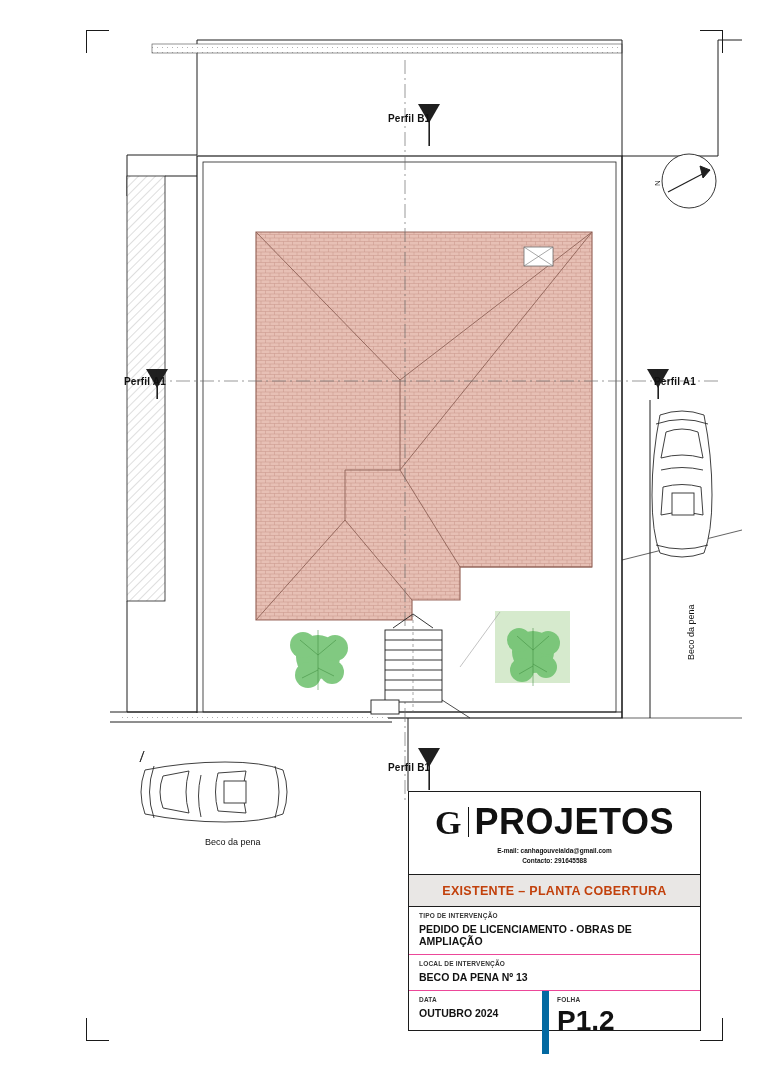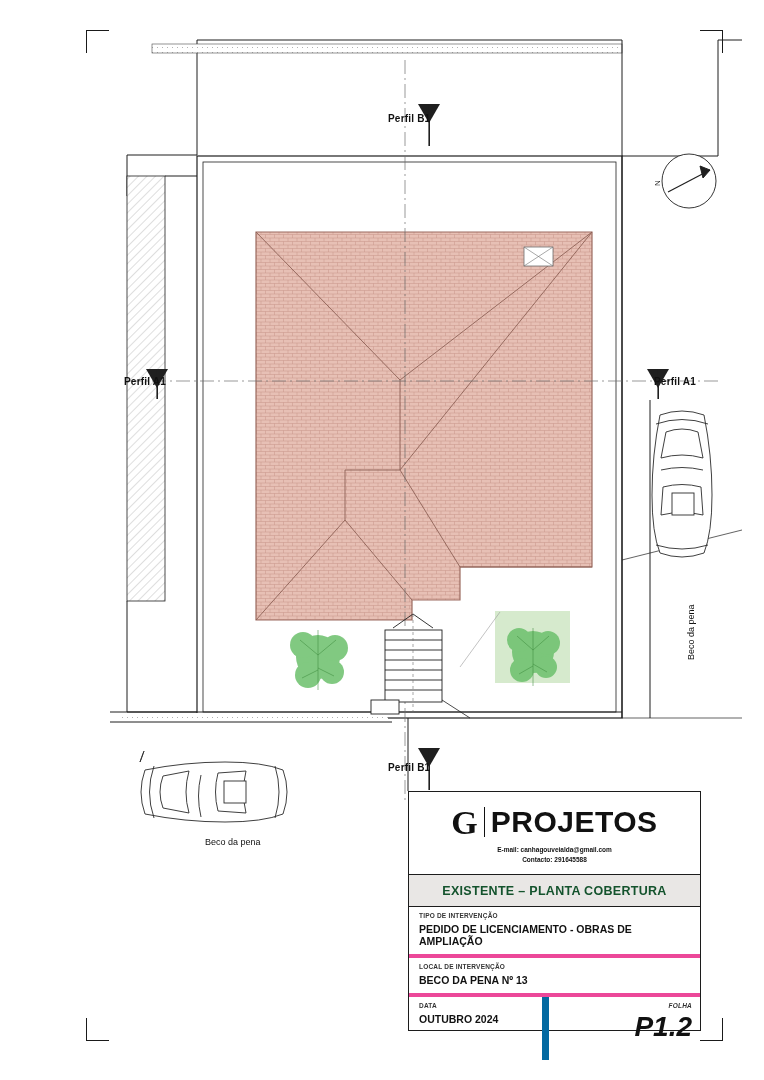--- a/index.html
+++ b/index.html
@@ -101,21 +101,21 @@
     position: relative;
     top: 1px;
   }
   .tb-divider {
     width: 1px;
     height: 30px;
     background: #111;
   }
   .tb-brand {
     font-family: "Liberation Sans", sans-serif;
-    font-size: 30px;
+    font-size: 36px;
     font-weight: bold;
     letter-spacing: 0.5px;
     color: #111;
     line-height: 1;
   }
   .tb-contact {
     margin-top: 6px;
     text-align: center;
     font-size: 6.5px;
     font-weight: bold;
@@ -126,24 +126,24 @@
     height: 32px;
     background: #e9e7e5;
     border-bottom: 1px solid #1c1c1c;
     box-sizing: border-box;
     display: flex;
     align-items: center;
     justify-content: center;
     font-size: 12.5px;
     font-weight: bold;
     letter-spacing: 0.3px;
-    color: #14532d;
+    color: #c2410c;
   }
   .tb-field {
-    border-bottom: 4px solid #ec4899;
+    border-bottom: 1px solid #ec4899;
     box-sizing: border-box;
     padding: 5px 10px 7px 10px;
   }
   .tb-key {
     font-size: 6.5px;
     font-weight: bold;
     color: #333;
     letter-spacing: 0.2px;
     display: block;
     margin-bottom: 4px;
@@ -167,22 +167,21 @@
   .tb-col-escala {
     width: 90px;
     border-right: 1px solid #1c1c1c;
     box-sizing: border-box;
     padding: 5px 10px;
   }
   .tb-col-folha {
     flex: 1;
     box-sizing: border-box;
     padding: 5px 8px 5px 8px;
-    text-align: right;
-    font-style: italic;
+    text-align: left;
   }
   .tb-folha-key {
     font-size: 6.5px;
     font-weight: bold;
     color: #333;
     letter-spacing: 0.2px;
     display: block;
     margin-bottom: 2px;
   }
   .tb-folha-val {

